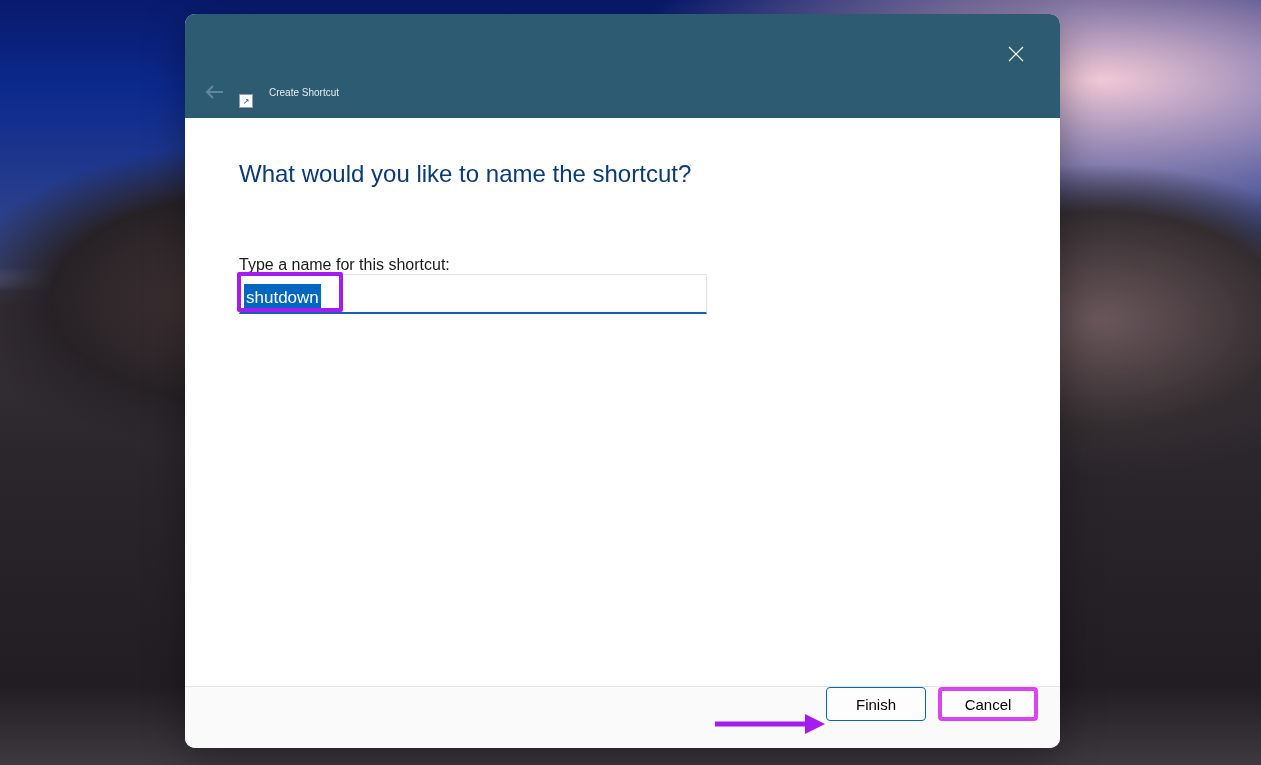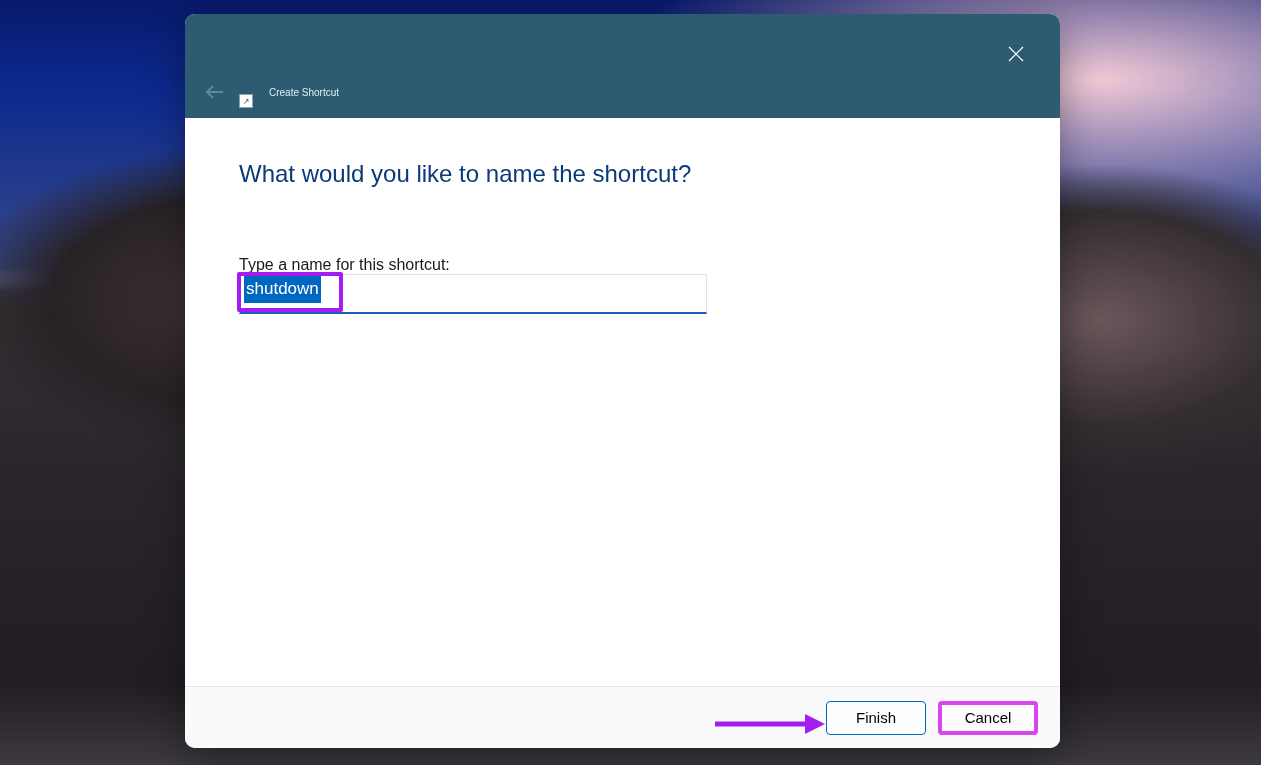--- a/index.html
+++ b/index.html
@@ -88,21 +88,21 @@
   }
   .field-label {
     font-size: 16px;
     margin-bottom: 0;
   }
   .input-wrap {
     width: 468px;
     border: 1px solid #e2e2e2;
     border-bottom: 2px solid #1a5fb4;
     height: 40px;
-    display: flex; align-items: flex-start;
+    display: flex; align-items: flex-end;
     padding: 0 4px;
     position: relative;
   }
   .input-wrap .sel {
     
     background: #0067c0;
     color: #ffffff;
     padding: 0 2px;
     font-size: 17px;
     line-height: 28px;
@@ -118,21 +118,21 @@
   }
   .instruction {
     margin-top: 62px;
     font-size: 16px;
   }
 
   .footer {
     flex: 0 0 62px;
     border-top: 1px solid #e6e6e6;
     background: #fafafa;
-    display: flex; align-items: center; justify-content: flex-end;
+    display: flex; justify-content: flex-end;
     padding: 0 22px; gap: 12px;
     position: relative;
   }
   .btn {
     min-width: 100px; height: 34px;
     border: 4px solid #d946ef;
     background: #fdfdfd;
     border-radius: 4px;
     font-size: 15px;
     font-family: inherit;

